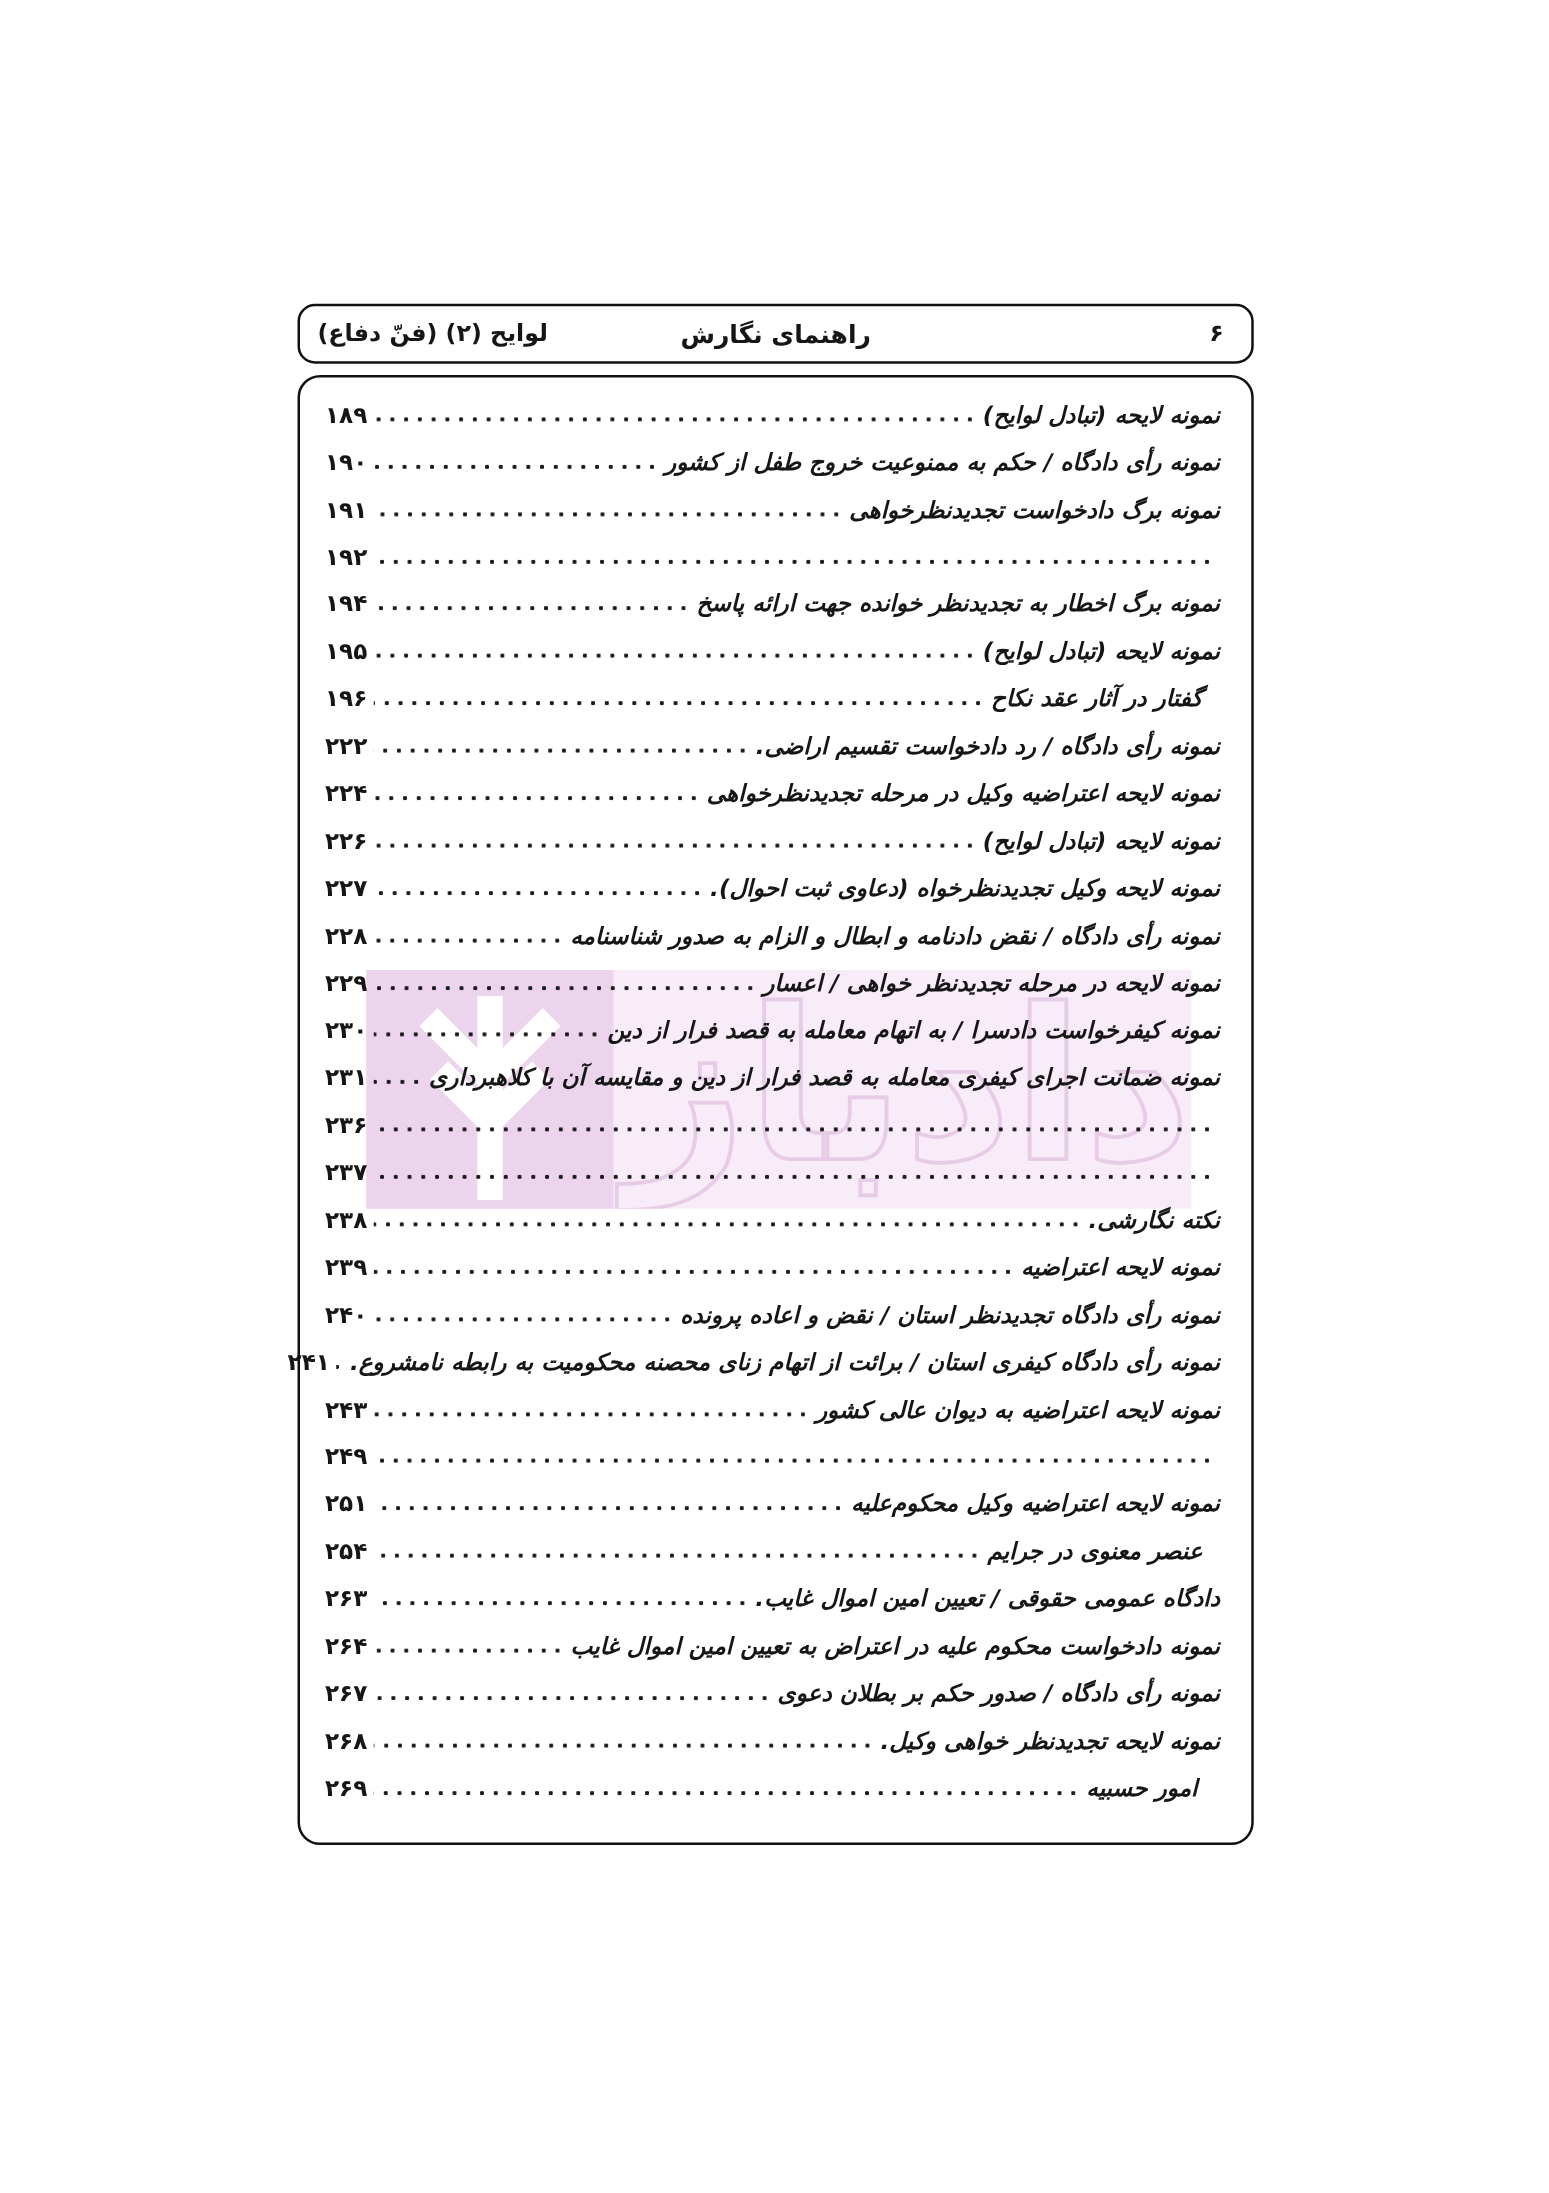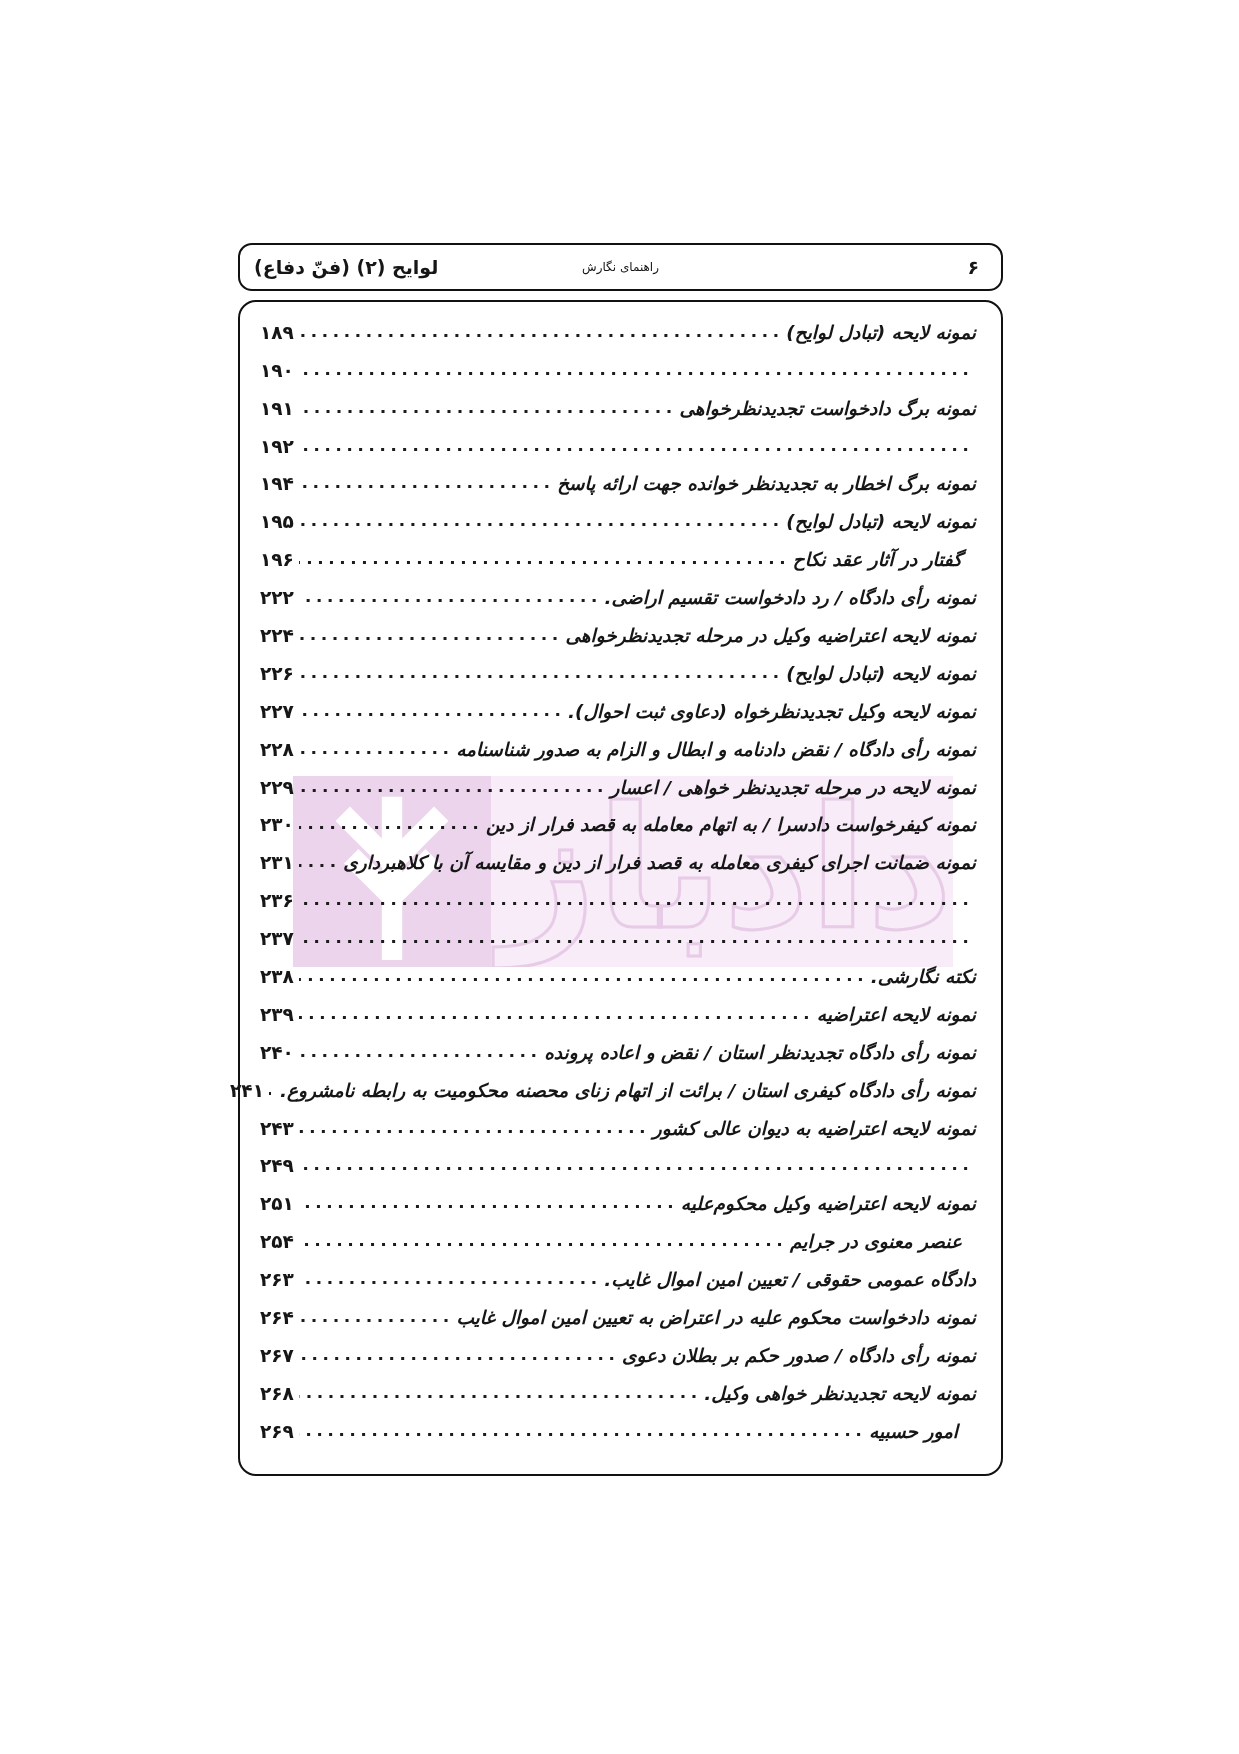--- a/index.html
+++ b/index.html
@@ -53,21 +53,21 @@
     border-radius:14px;
     background:transparent;
     z-index:2;
     direction:rtl;
     display:flex;align-items:center;justify-content:space-between;
     padding:0 22px 0 14px;
     font-weight:bold;font-size:19px;
   }
   .header-box .center-title{
     position:absolute;left:0;right:0;text-align:center;
-    font-size:12px;font-weight:normal;
+    font-size:20px;font-weight:bold;
     pointer-events:none;
   }
   
   .toc-box{
     position:absolute;left:238px;top:300px;width:765px;height:1176px;
     box-sizing:border-box;
     border:2px solid var(--border);
     border-radius:18px;
     background:transparent;
     z-index:1;
@@ -119,20 +119,21 @@
 
 <div class="toc-box">
   <div>
   <div class="toc-row">
     <span class="toc-title">نمونه لایحه (تبادل لوایح)</span>
     <span class="toc-dots"></span>
     <span class="toc-page">۱۸۹</span>
   </div>
 
   <div class="toc-row">
+    <span class="toc-title">نمونه رأی دادگاه / حکم به ممنوعیت خروج طفل از کشور</span>
     <span class="toc-dots"></span>
     <span class="toc-page">۱۹۰</span>
   </div>
 
   <div class="toc-row">
     <span class="toc-title">نمونه برگ دادخواست تجدیدنظرخواهی</span>
     <span class="toc-dots"></span>
     <span class="toc-page">۱۹۱</span>
   </div>
 

